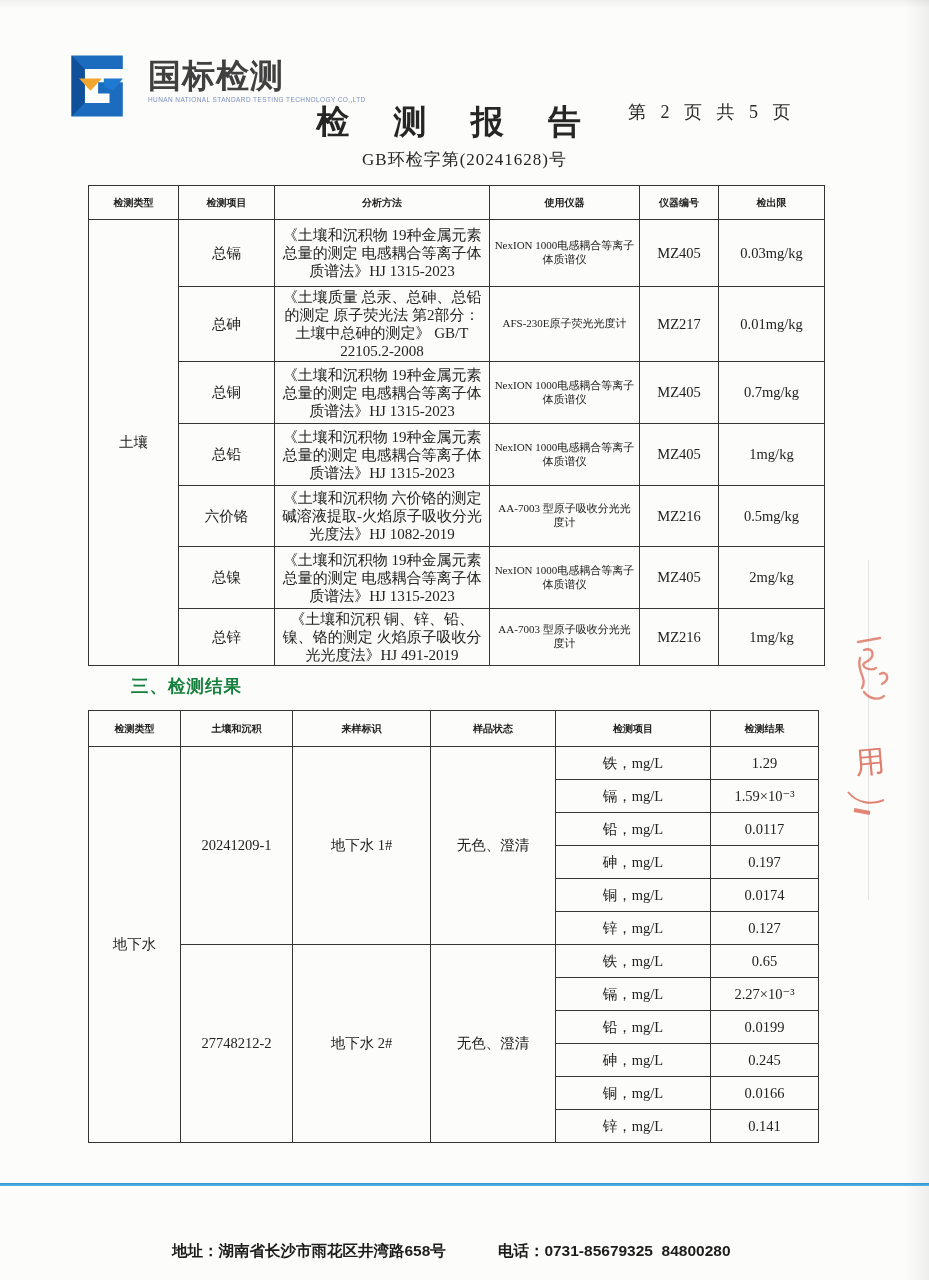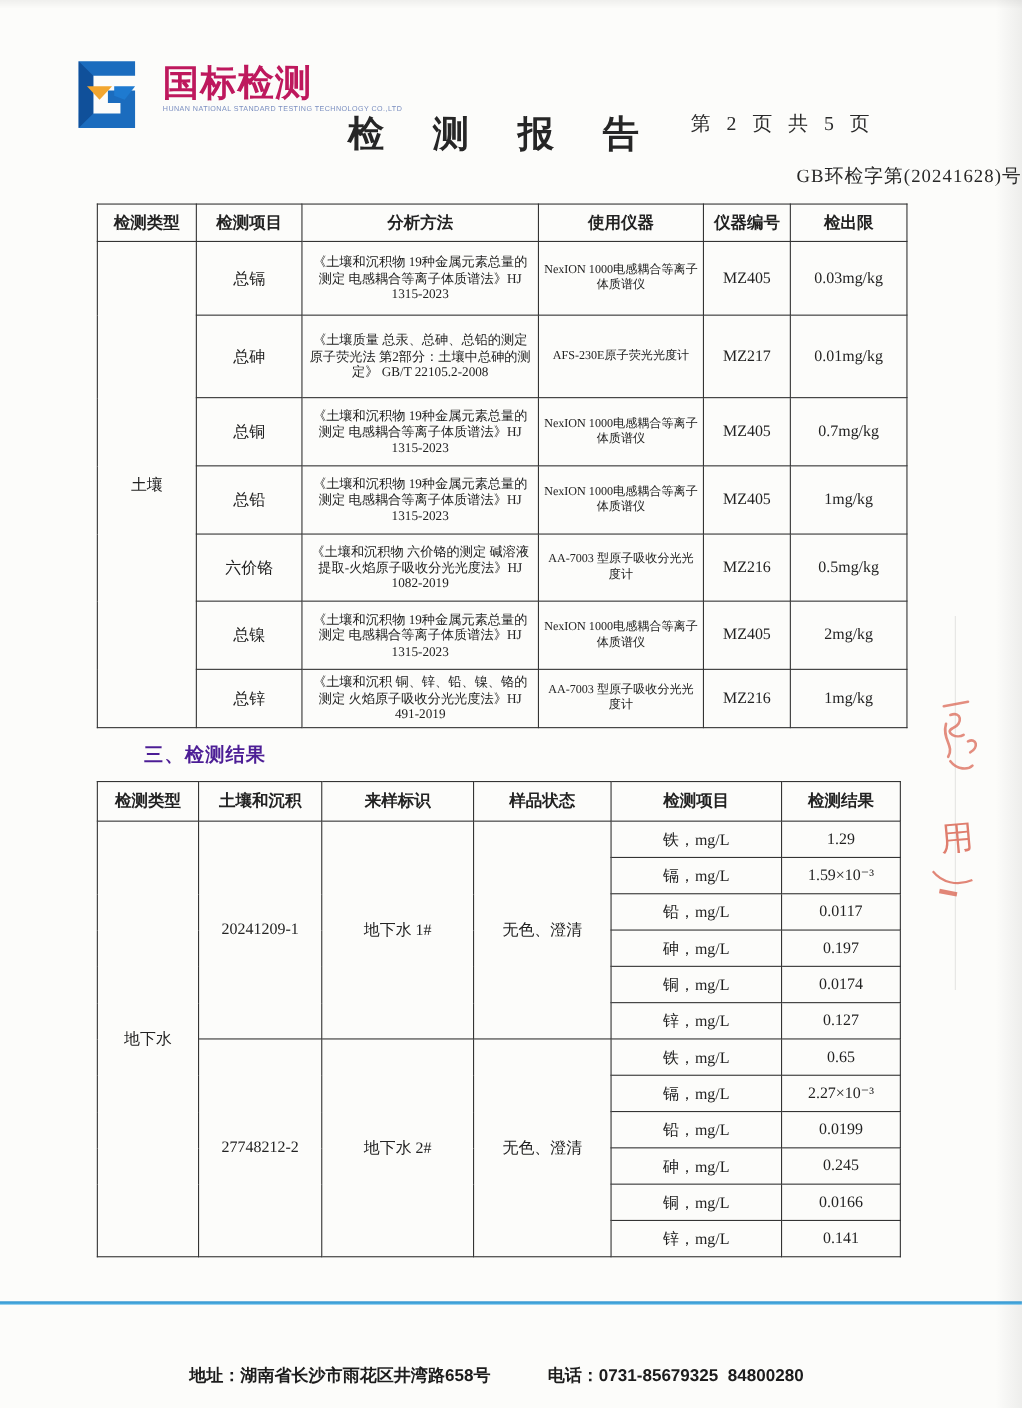--- a/index.html
+++ b/index.html
@@ -13,46 +13,46 @@
     background:linear-gradient(to right, rgba(0,0,0,0), rgba(110,110,110,0.10));}
   .edge-top{position:absolute;top:0;left:0;right:0;height:8px;
     background:linear-gradient(to bottom, rgba(0,0,0,0.05), rgba(0,0,0,0));}
   .page-crease{position:absolute;left:868px;top:560px;width:1px;height:340px;
     background:rgba(130,130,130,0.18);}
 
   
   .logo{position:absolute;left:62px;top:48px;display:flex;align-items:flex-start;}
   .logo svg{display:block;}
   .logo-text{margin-left:10px;padding-top:10px;}
-  .brand{font-family:Liberation Serif, serif;font-weight:bold;
-    font-size:33px;line-height:1.1;color:#be185d;letter-spacing:1px;}
+  .brand{font-family:Liberation Sans, sans-serif;font-weight:bold;
+    font-size:33px;line-height:1.1;color:#404040;letter-spacing:1px;}
   .brand-sub{font-family:"Liberation Sans","DejaVu Sans",sans-serif;font-size:6.5px;
     color:#7b8fc0;letter-spacing:0.4px;margin-top:2px;white-space:nowrap;}
 
   .title{position:absolute;left:0;width:929px;top:100px;text-align:center;
     font-size:33px;font-weight:bold;letter-spacing:18px;color:#262626;
     transform:translateX(-7px);}
   .page-info{position:absolute;left:628px;top:100px;font-size:18px;
     letter-spacing:5px;color:#2a2a2a;text-align:center;}
-  .report-no{position:absolute;left:0;width:929px;top:148px;text-align:right;
+  .report-no{position:absolute;left:0;width:929px;top:148px;text-align:center;
     font-size:17px;color:#262626;letter-spacing:1px;}
 
   
   table{border-collapse:collapse;table-layout:fixed;position:absolute;
     font-size:14.5px;color:#222;}
   td,th{border:1.5px solid #343434;text-align:center;vertical-align:middle;
     padding:1px 4px;overflow:hidden;}
-  th{font-weight:bold;font-size:15px;}
+  th{font-weight:bold;font-size:10px;}
   .t1{left:88px;top:185px;width:736px;}
   .t2{left:88px;top:710px;width:730px;}
-  .method-cell{font-size:12px;line-height:1.2;}
+  .method-cell{font-size:15px;line-height:1.2;}
   .instr-cell{font-size:11px;line-height:1.25;}
 
   .section-title{position:absolute;left:131px;top:674px;font-size:17.5px;
-    font-weight:600;color:#4c1d95;letter-spacing:1px;}
+    font-weight:600;color:#15803d;letter-spacing:1px;}
 
   
   .footer-line{position:absolute;left:0;top:1183px;width:929px;height:3px;
     background:linear-gradient(to bottom,#2f93cf,#57b4e4);}
   .footer{position:absolute;left:172px;top:1192px;width:700px;display:flex;
     font-family:"Liberation Sans","DejaVu Sans",sans-serif;font-weight:600;
     font-size:15.5px;color:#1c1c1c;}
   .footer .f-col{white-space:pre;line-height:1.5;}
   .footer .f-col + .f-col{margin-left:52px;}
 

